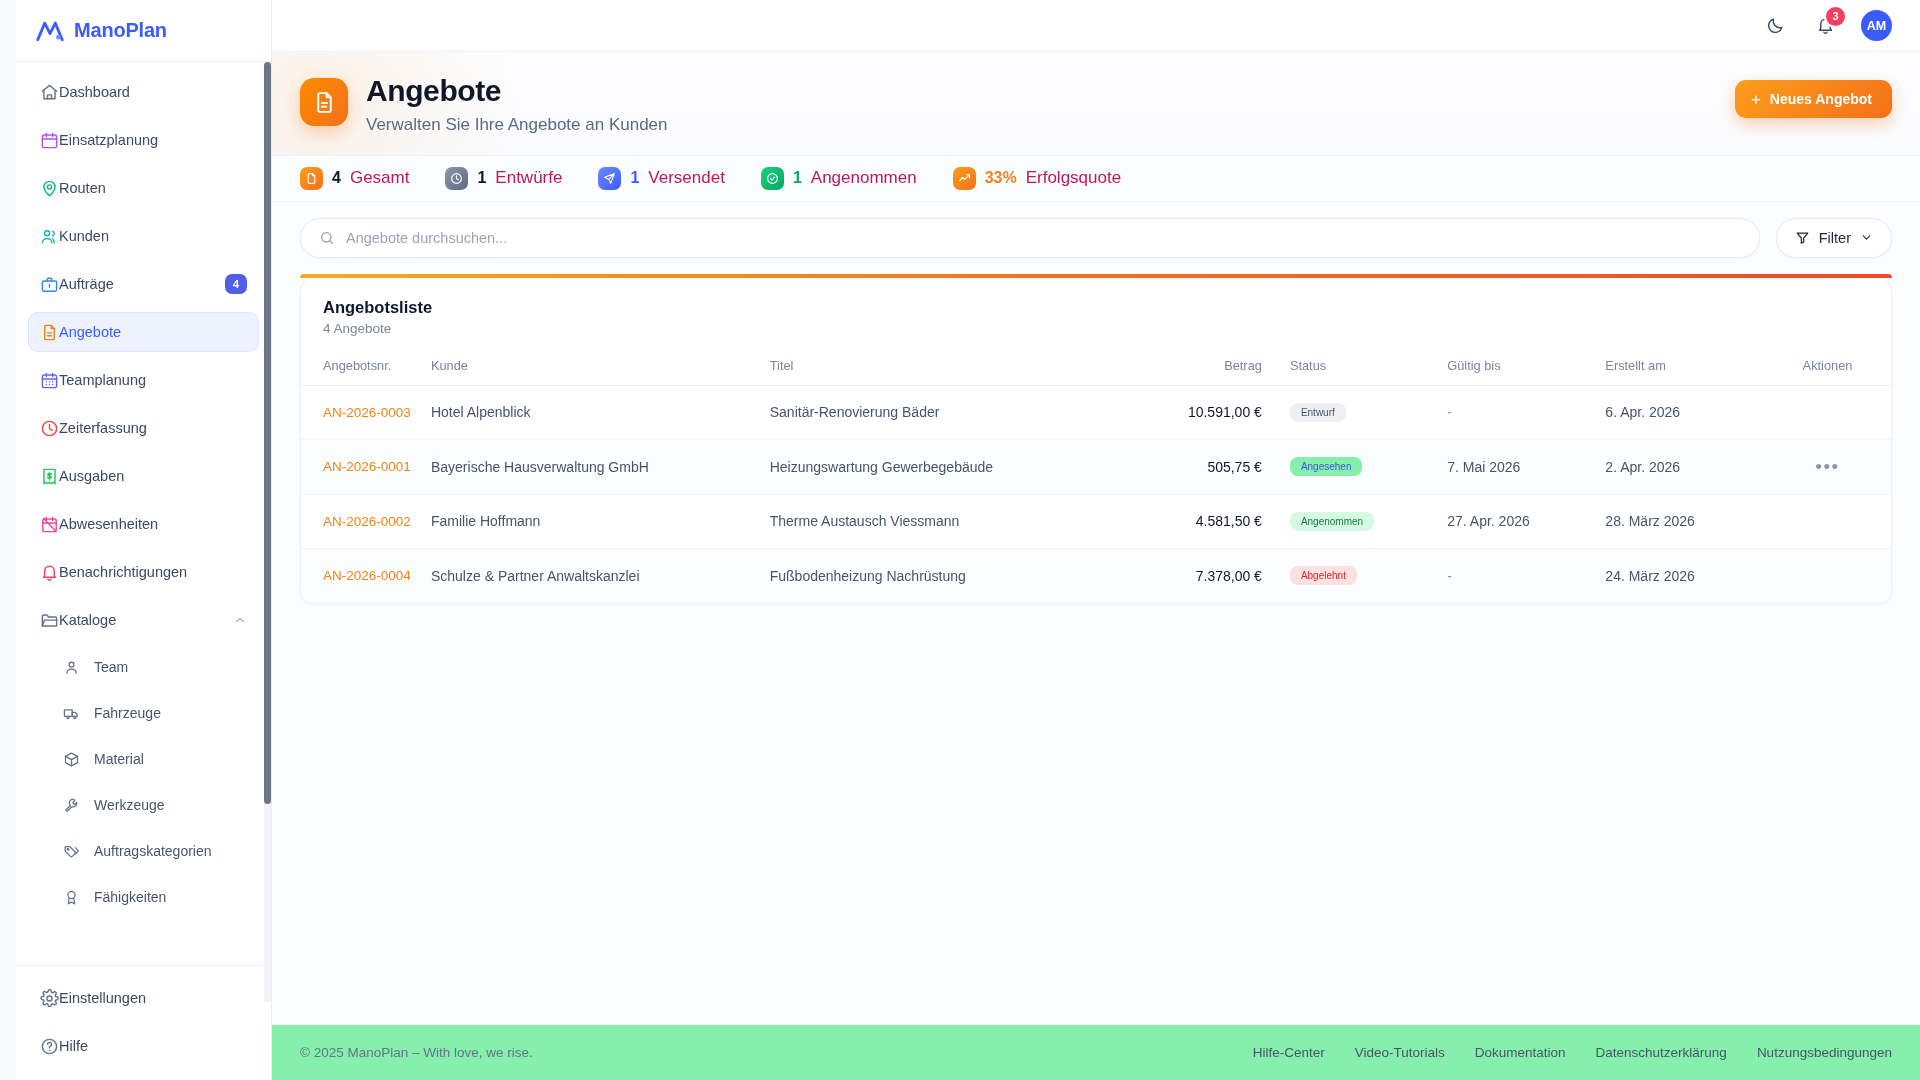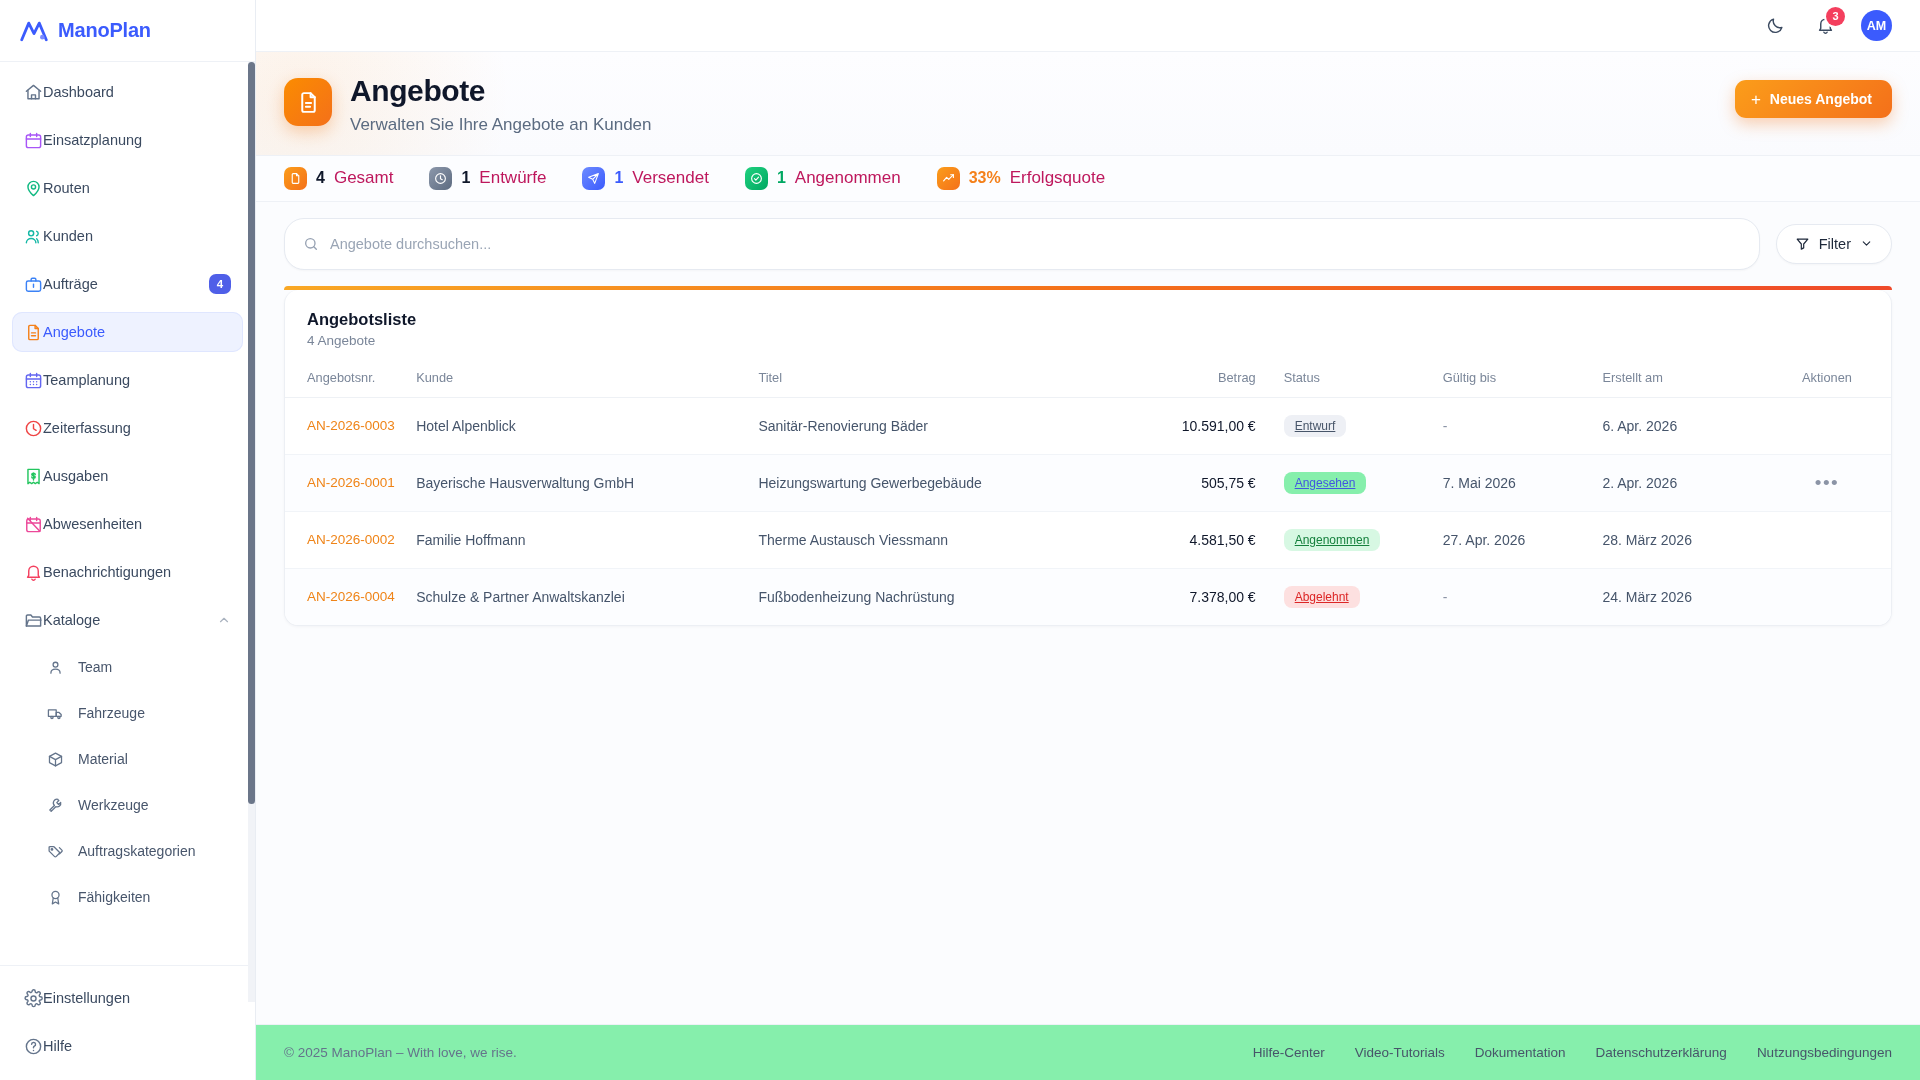--- a/index.html
+++ b/index.html
@@ -4,21 +4,21 @@
 <title>ManoPlan — Angebote</title>
 <style>
   * { box-sizing: border-box; margin: 0; padding: 0; }
   html, body {
     width: 1920px; height: 1080px;
     font-family: "Liberation Sans", sans-serif;
     background: #f8fafc;
     color: #1e293b;
     overflow: hidden;
   }
-  .app { display: flex; width: 1920px; height: 1080px; position: relative; }
+  .app { display: flex; width: 1920px; height: 1080px; position: relative; padding-left: 16px; }
 
   
   .sidebar {
     width: 256px; height: 1080px;
     background: #ffffff;
     border-right: 1px solid #e9edf3;
     display: flex; flex-direction: column;
     position: relative;
     flex: 0 0 256px;
   }
@@ -129,21 +129,21 @@
   .stat .sq {
     width: 23px; height: 23px; border-radius: 7px;
     display: flex; align-items: center; justify-content: center;
   }
   .stat .sq svg { width: 13px; height: 13px; }
   .stat .val { font-size: 16px; font-weight: 700; }
   .stat .lbl { font-size: 17px; color: #be185d; }
 
   .toolbar { display: flex; align-items: center; gap: 16px; padding: 16px 28px; background:#fbfcfe; }
   .search-wrap {
-    flex: 1 1 auto; height: 52px; background: #fff; border: 1px solid #e6eaf1;
+    flex: 1 1 auto; height: 40px; background: #fff; border: 1px solid #e6eaf1;
     border-radius: 20px; display: flex; align-items: center; gap: 11px; padding: 0 18px;
     box-shadow: 0 1px 2px rgba(16,24,40,.03);
   }
   .search-wrap svg { width: 16px; height: 16px; color: #96a1b2; flex:0 0 16px;}
   .search-wrap input {
     border: none; outline: none; flex: 1 1 auto; font-size: 14.5px; color: #334155;
     background: transparent; font-family: inherit;
   }
   .search-wrap input::placeholder { color: #9aa5b5; }
   .filter-btn {
@@ -181,21 +181,21 @@
   .c-gueltig { width: 140px; }
   .c-erstellt { width: 160px; }
   .c-akt { width: 100px; text-align: center; padding-right: 22px !important;}
   th.c-betrag { text-align: right; }
   th.c-akt { text-align: center; }
 
   .nr-link { color: #ef8418; font-weight: 400; font-size: 13.5px; line-height: 1.45; cursor: pointer; }
   .amount { color: #0f172a; font-weight: 400; font-size: 14px; white-space: nowrap; }
   .pill {
     display: inline-block; padding: 4px 11px; border-radius: 8px;
-    font-size: 12px; font-weight: 400; white-space: nowrap; text-decoration: underline;
+    font-size: 10px; font-weight: 400; white-space: nowrap;
   }
   .pill.entwurf    { background: #eef0f5; color: #475569; }
   .pill.angesehen  { background: #86efac; color: #4256e0; }
   .pill.angenommen { background: #d7f8e3; color: #15803d; }
   .pill.abgelehnt  { background: #fde0e0; color: #dc2626; border-radius: 8px; }
   .dots { color: #8b94a6; font-size: 19px; letter-spacing: 1.5px; cursor: pointer; line-height: 1; }
   .muted-dash { color: #8b94a6; }
 
   .footer {
     border-top: 1px solid #eef1f6; background: #86efac;

